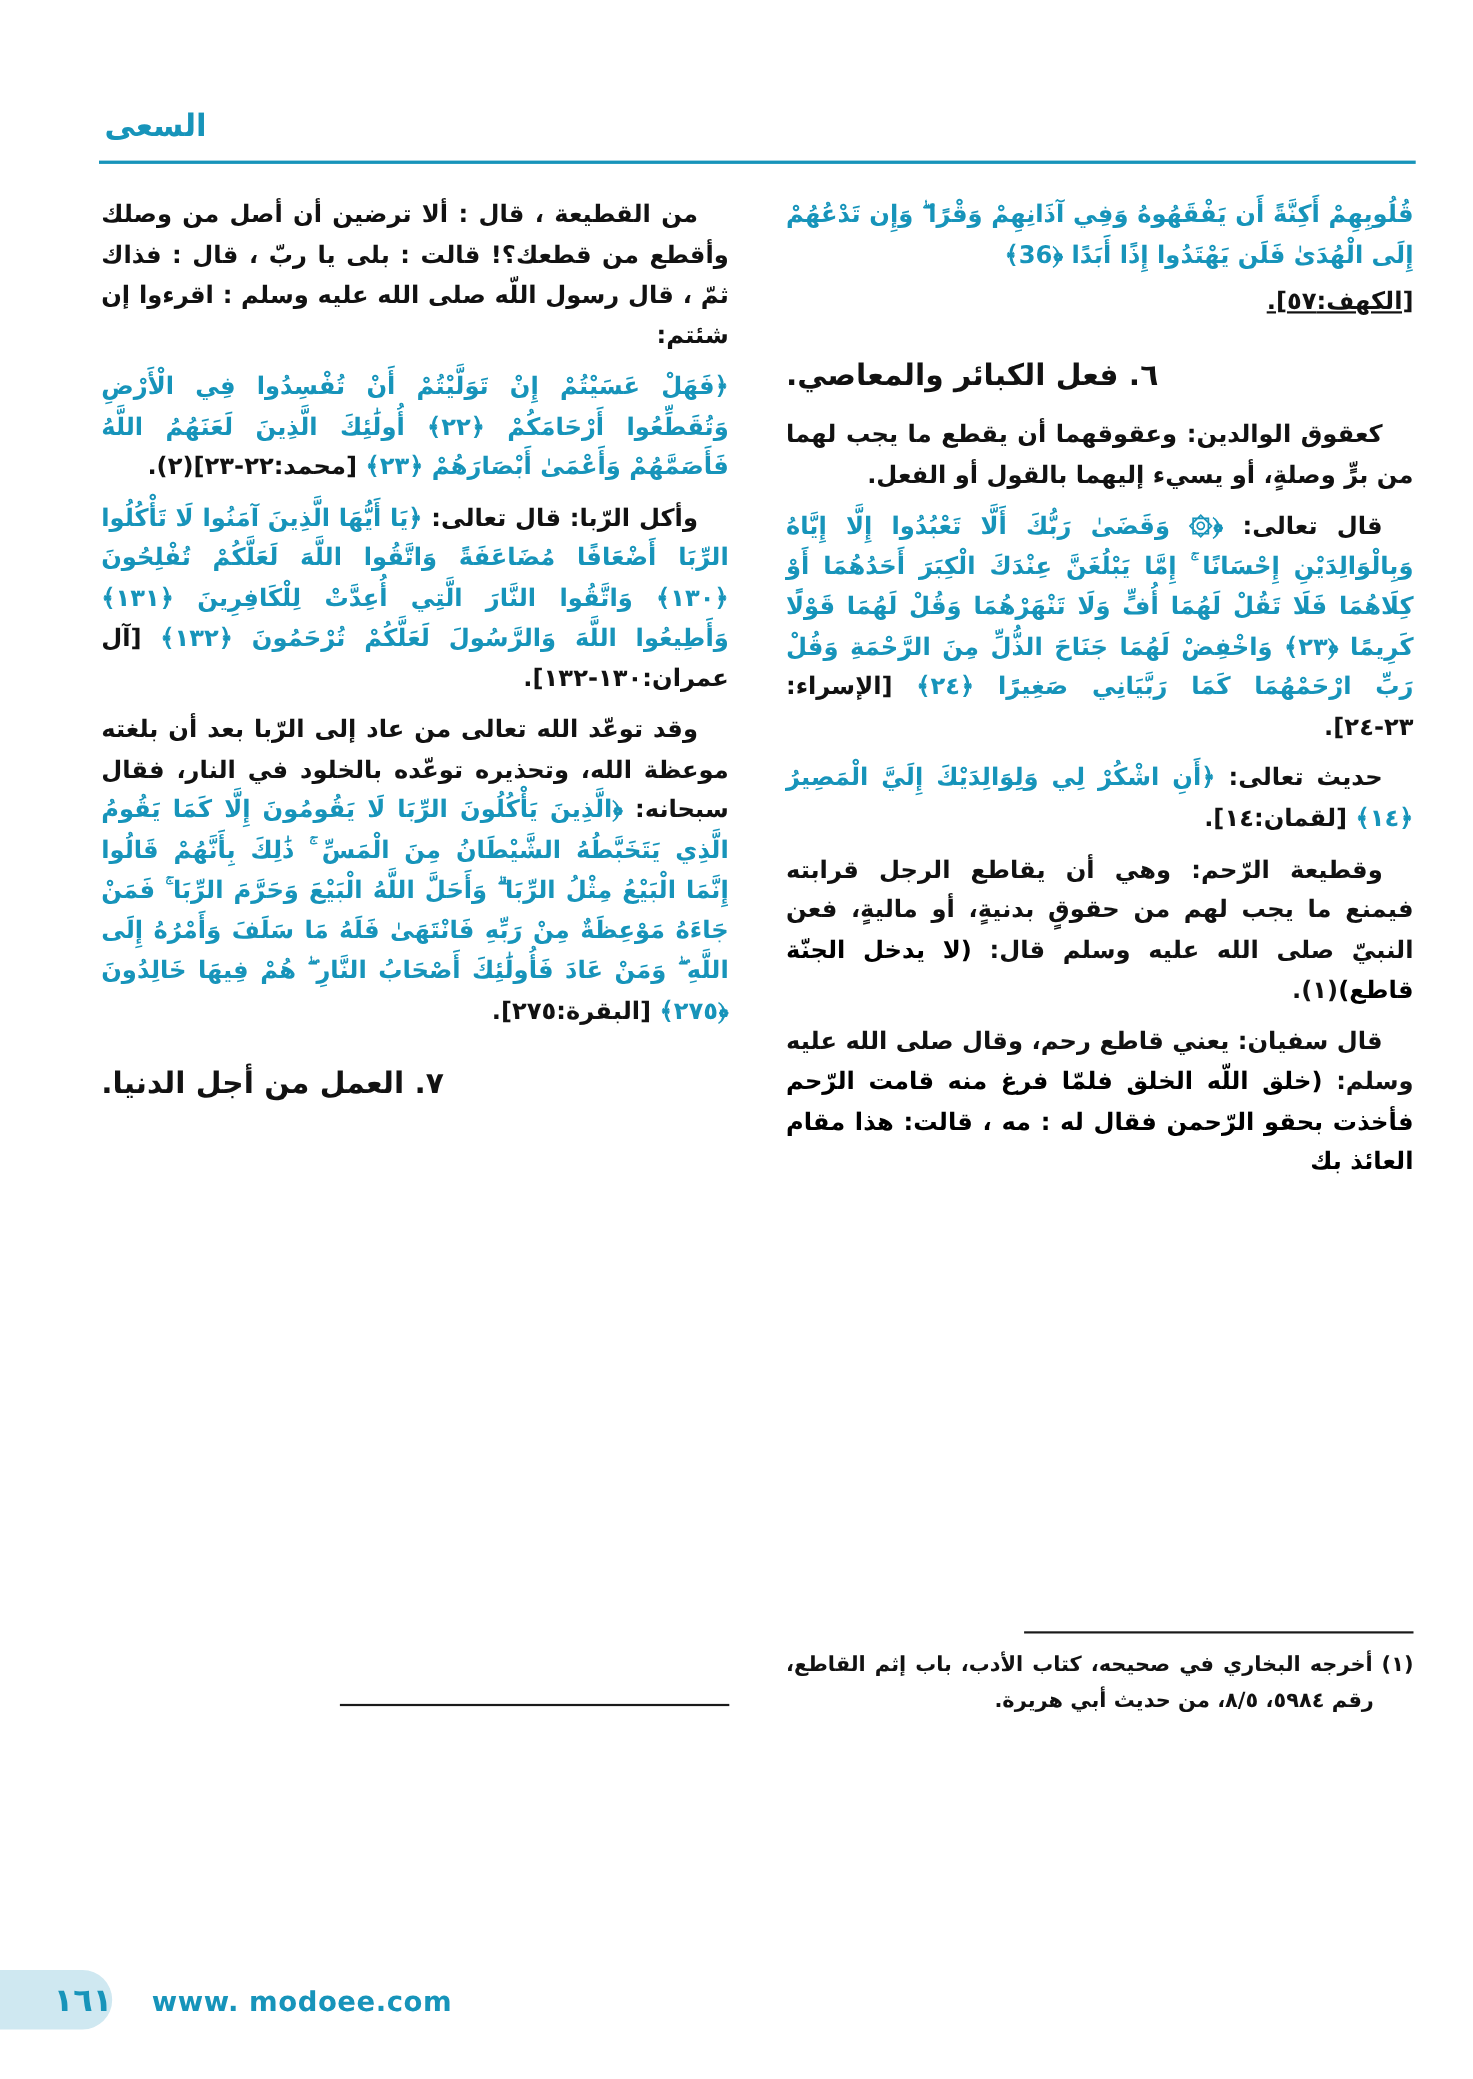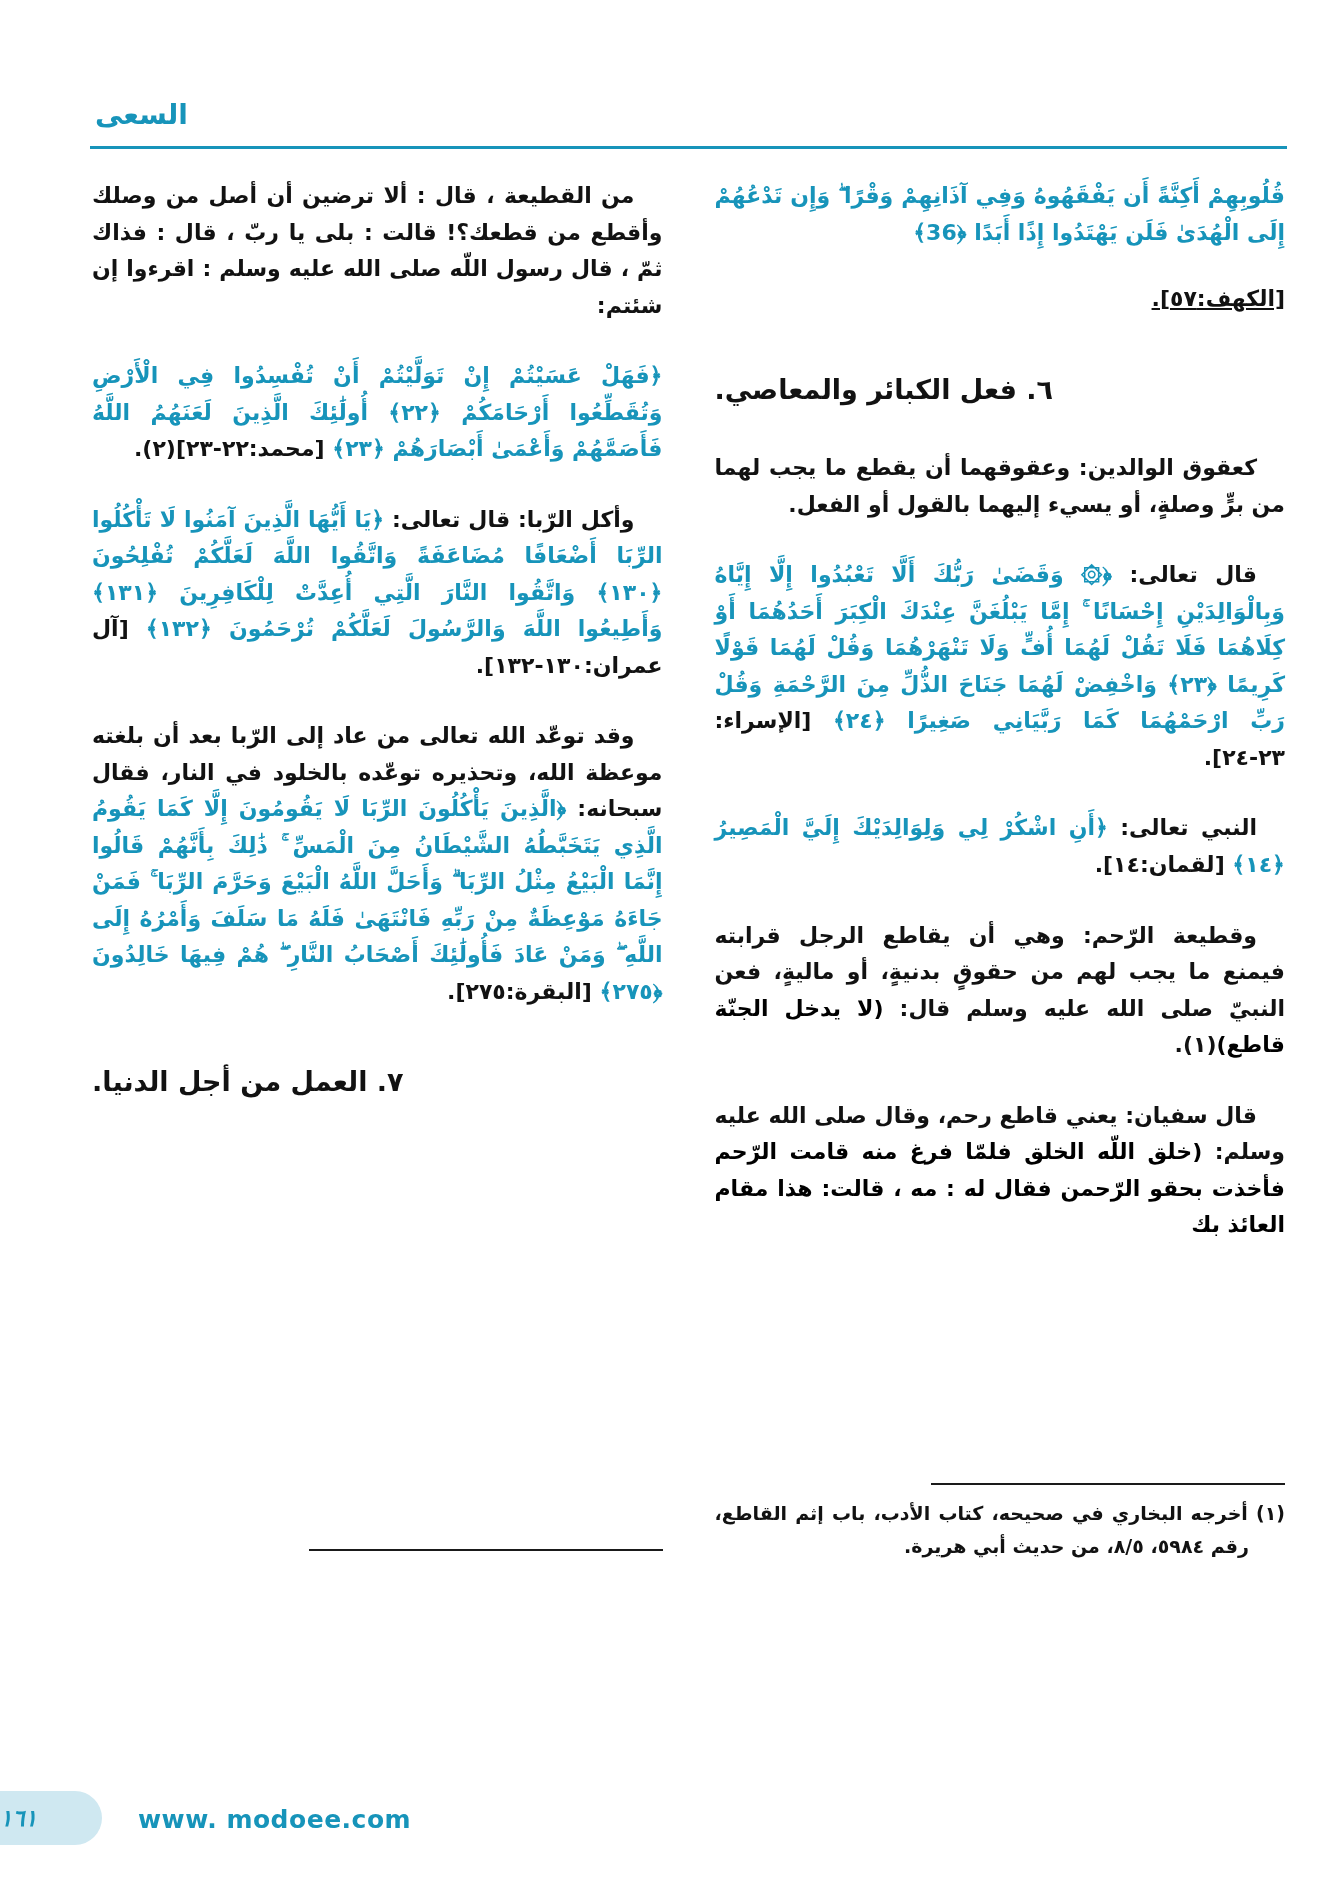--- a/index.html
+++ b/index.html
@@ -30,21 +30,20 @@
   }
   
   .main{
     position:absolute;top:178px;right:90px;left:92px;height:1385px;
     display:flex;gap:52px;direction:rtl;
   }
   .column{
     flex:1 1 0;min-width:0;
     display:flex;flex-direction:column;
     text-align:justify;
-    gap:24px;
   }
   .block{
     margin:0 0 10px 0;
     font-size:22px;line-height:1.66;font-weight:bold;color:var(--ink);
   }
   .block-prose{text-indent:28px;}
   .block-verse{text-indent:0;}
   .block-refline{margin-top:-4px;text-decoration:underline;}
   .block-heading{
     text-align:left;text-indent:0;
@@ -67,22 +66,22 @@
     text-align:justify;
   }
   .seg-fnote{color:var(--ink);}
   .seg-fverse{color:var(--accent);}
   
   .page-number-tab{
     position:absolute;left:0;bottom:45px;
     width:102px;height:54px;
     background:var(--tab-bg);
     border-radius:0 27px 27px 0;
-    display:flex;align-items:center;justify-content:flex-end;
-    color:var(--accent);font-size:23px;font-weight:bold;font-style:italic;
+    display:flex;align-items:center;justify-content:flex-start;
+    color:var(--accent);font-size:29px;font-weight:bold;
   }
   .website{
     position:absolute;left:138px;bottom:56px;
     color:var(--accent);font-size:25px;font-weight:bold;
     direction:ltr;letter-spacing:0.5px;
   }
 </style>
 </head>
 <body>
 
@@ -91,21 +90,21 @@
   <div class="header-title">السعى</div>
   <div class="header-rule"></div>
 
   <main class="main">
     <section class="column">
         <p class="block block-verse"><span class="seg seg-verse">قُلُوبِهِمْ أَكِنَّةً أَن يَفْقَهُوهُ وَفِي آذَانِهِمْ وَقْرًا ۖ وَإِن تَدْعُهُمْ إِلَى الْهُدَىٰ فَلَن يَهْتَدُوا إِذًا أَبَدًا ﴿36﴾</span></p>
         <p class="block block-refline"><span class="seg seg-ref">[الكهف:٥٧].</span></p>
         <p class="block block-heading"><span class="seg seg-prose">٦. فعل الكبائر والمعاصي.</span></p>
         <p class="block block-prose"><span class="seg seg-prose">كعقوق الوالدين: وعقوقهما أن يقطع ما يجب لهما من برٍّ وصلةٍ، أو يسيء إليهما بالقول أو الفعل.</span></p>
         <p class="block block-prose"><span class="seg seg-prose">قال تعالى: </span><span class="seg seg-verse">﴿۞ وَقَضَىٰ رَبُّكَ أَلَّا تَعْبُدُوا إِلَّا إِيَّاهُ وَبِالْوَالِدَيْنِ إِحْسَانًا ۚ إِمَّا يَبْلُغَنَّ عِنْدَكَ الْكِبَرَ أَحَدُهُمَا أَوْ كِلَاهُمَا فَلَا تَقُلْ لَهُمَا أُفٍّ وَلَا تَنْهَرْهُمَا وَقُلْ لَهُمَا قَوْلًا كَرِيمًا ﴿٢٣﴾ وَاخْفِضْ لَهُمَا جَنَاحَ الذُّلِّ مِنَ الرَّحْمَةِ وَقُلْ رَبِّ ارْحَمْهُمَا كَمَا رَبَّيَانِي صَغِيرًا ﴿٢٤﴾</span><span class="seg seg-ref"> [الإسراء: ٢٣-٢٤].</span></p>
-        <p class="block block-prose"><span class="seg seg-prose">النبي تعالى: </span><span class="seg seg-verse">﴿أَنِ اشْكُرْ لِي وَلِوَالِدَيْكَ إِلَيَّ الْمَصِيرُ ﴿١٤﴾</span><span class="seg seg-ref"> [لقمان:١٤].</span></p>
+        <p class="block block-prose"><span class="seg seg-prose">حديث تعالى: </span><span class="seg seg-verse">﴿أَنِ اشْكُرْ لِي وَلِوَالِدَيْكَ إِلَيَّ الْمَصِيرُ ﴿١٤﴾</span><span class="seg seg-ref"> [لقمان:١٤].</span></p>
         <p class="block block-prose"><span class="seg seg-prose">وقطيعة الرّحم: وهي أن يقاطع الرجل قرابته فيمنع ما يجب لهم من حقوقٍ بدنيةٍ، أو ماليةٍ، فعن النبيّ صلى الله عليه وسلم قال: </span><span class="seg seg-strong">(لا يدخل الجنّة قاطع)</span><span class="seg seg-ref">(١).</span></p>
         <p class="block block-prose"><span class="seg seg-prose">قال سفيان: يعني قاطع رحم، وقال صلى الله عليه وسلم: </span><span class="seg seg-strong">(خلق اللّه الخلق فلمّا فرغ منه قامت الرّحم فأخذت بحقو الرّحمن فقال له : مه ، قالت: هذا مقام العائذ بك</span></p>
         <div class="footnote">
           <div class="fn-rule"></div>
           <div class="footnote-text"><span class="seg seg-fnote">(١) أخرجه البخاري في صحيحه، كتاب الأدب، باب إثم القاطع، رقم ٥٩٨٤، ٨/٥، من حديث أبي هريرة.</span></div>
         </div>
       </section>
     <section class="column">
         <p class="block block-prose"><span class="seg seg-prose">من القطيعة ، قال : ألا ترضين أن أصل من وصلك وأقطع من قطعك؟! قالت : بلى يا ربّ ، قال : فذاك ثمّ ، قال رسول اللّه صلى الله عليه وسلم : اقرءوا إن شئتم:</span></p>
         <p class="block block-verse"><span class="seg seg-verse">﴿فَهَلْ عَسَيْتُمْ إِنْ تَوَلَّيْتُمْ أَنْ تُفْسِدُوا فِي الْأَرْضِ وَتُقَطِّعُوا أَرْحَامَكُمْ ﴿٢٢﴾ أُولَٰئِكَ الَّذِينَ لَعَنَهُمُ اللَّهُ فَأَصَمَّهُمْ وَأَعْمَىٰ أَبْصَارَهُمْ ﴿٢٣﴾</span><span class="seg seg-ref"> [محمد:٢٢-٢٣](٢).</span></p>

